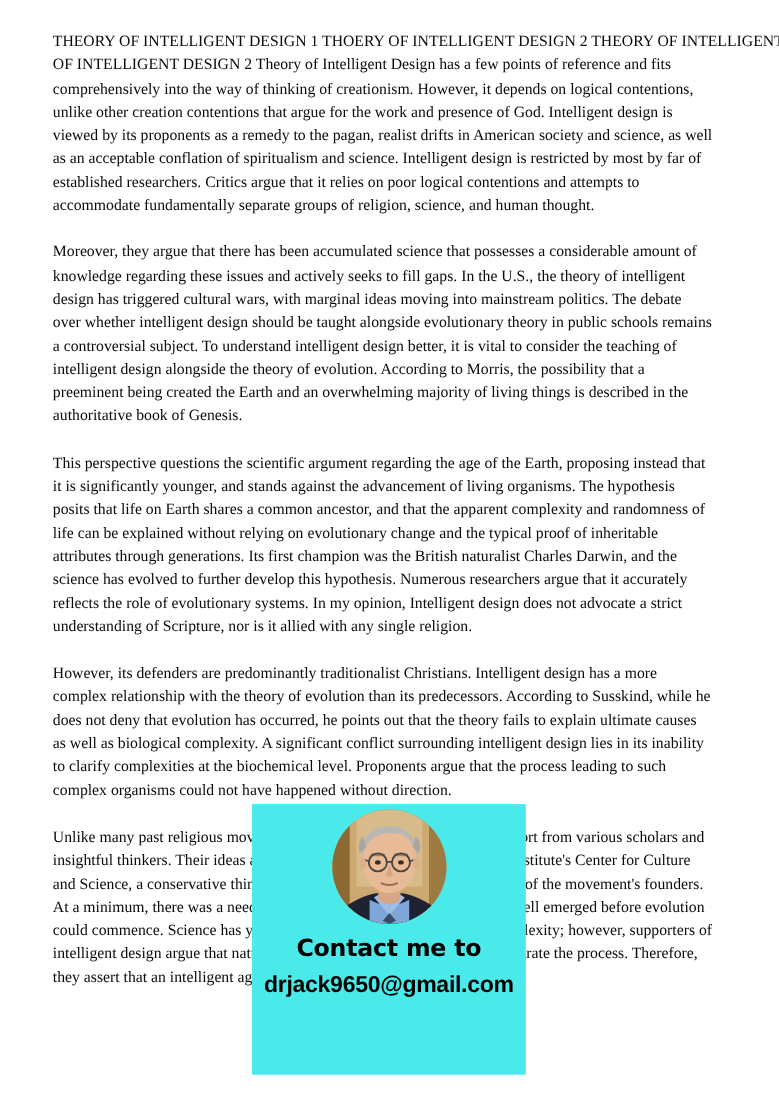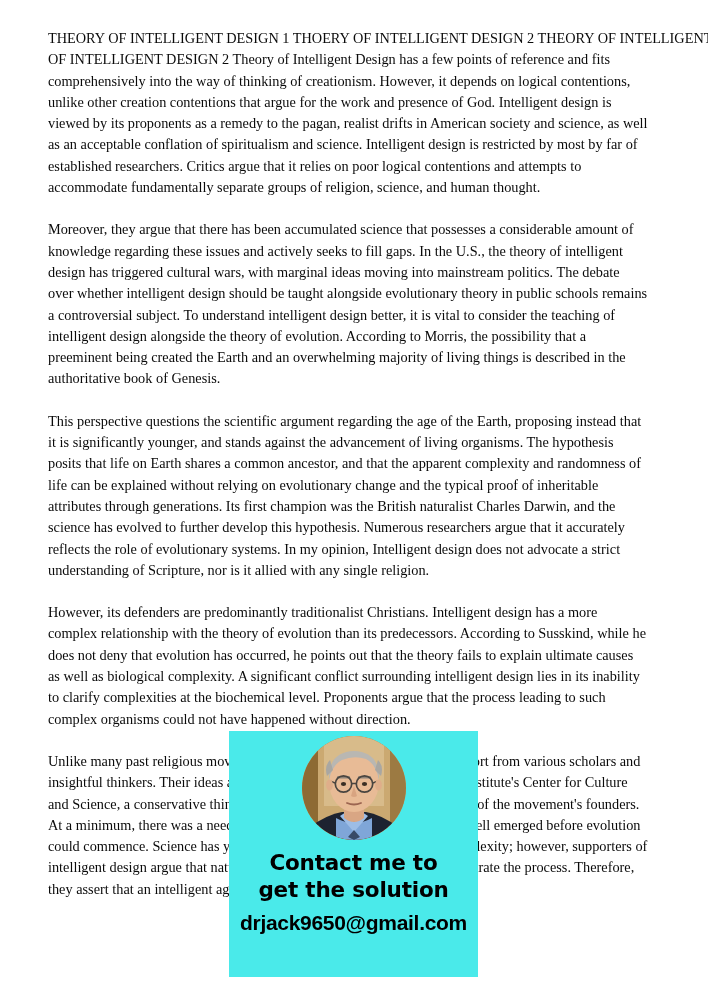--- a/index.html
+++ b/index.html
@@ -163,20 +163,19 @@
           <path d="M45 67 Q52 70 59 67" fill="none" stroke="#9c6550" stroke-width="1.8" stroke-linecap="round"></path>
 
           <ellipse cx="27.5" cy="49" rx="3.4" ry="5.6" fill="#dfae8a"></ellipse>
           <ellipse cx="76.5" cy="49" rx="3.4" ry="5.6" fill="#dfae8a"></ellipse>
         </g>
       </svg>
     </div>
 
     <div id="contact-lines">
       <div>Contact me to</div>
-      <div>get the solution</div>
     </div>
 
     <div id="contact-email">drjack9650@gmail.com</div>
 
   </div>
 
 </div>
 
 </body></html>

